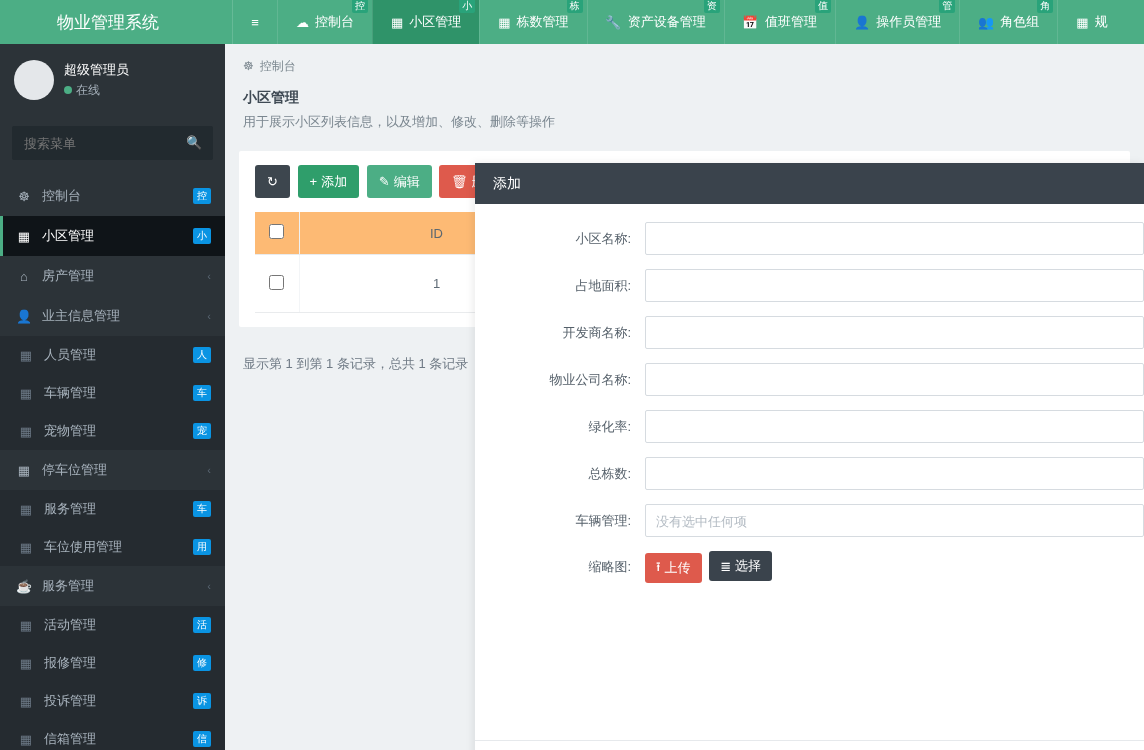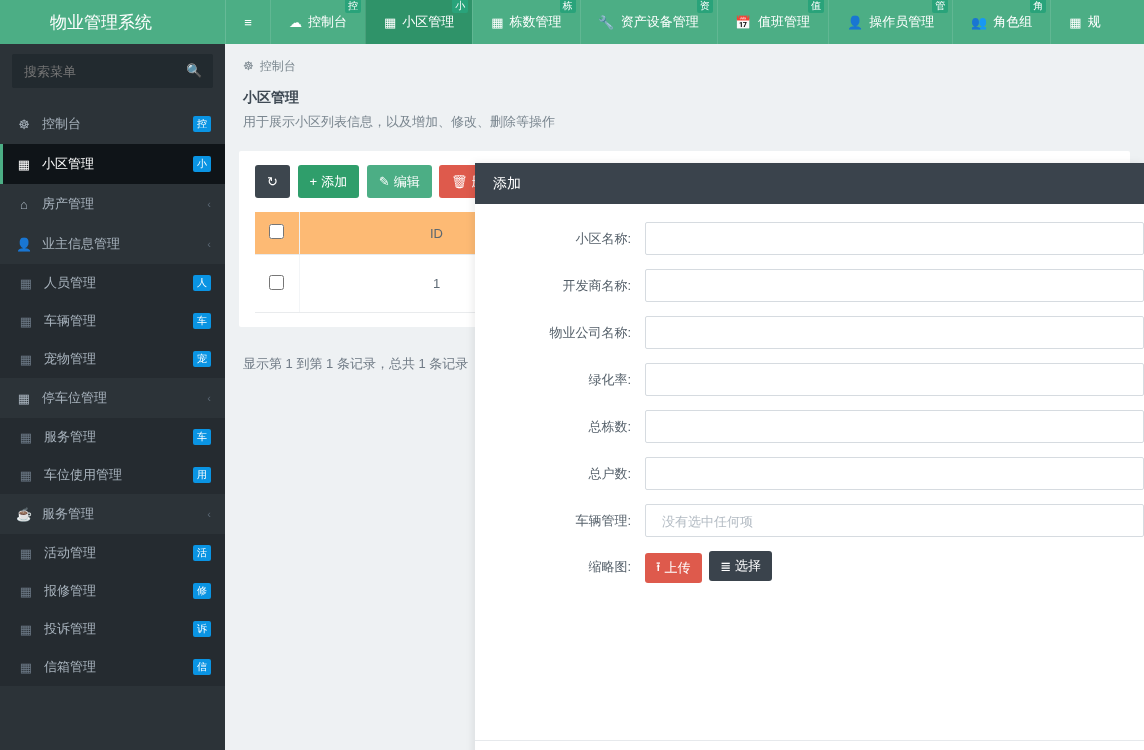--- a/index.html
+++ b/index.html
@@ -1,20 +1,20 @@
 <!DOCTYPE html>
 <html><head>
 <meta charset="utf-8">
 <style>
 * { margin: 0; padding: 0; box-sizing: border-box; }
 body { font-family: "Microsoft YaHei", Arial, sans-serif; font-size: 13px; background: #f4f4f4; overflow: hidden; width: 1144px; height: 750px; position: relative; }
 
 
 .top-nav { height: 44px; background: #4cae85; display: flex; align-items: center; color: #fff; }
-.brand { width: 225px; padding-left: 50px; font-size: 17px; font-weight: 400; }
+.brand { width: 225px; padding-left: 50px; font-size: 17px; font-weight: 400; margin-left: 7px; }
 .nav-toggle { width: 45px; height: 44px; display: flex; align-items: center; justify-content: center; cursor: pointer; border-left: 1px solid rgba(255,255,255,0.15); }
 .nav-tabs { display: flex; height: 44px; flex: 1; overflow: hidden; }
 .nav-tab { position: relative; padding: 0 18px; height: 44px; display: flex; align-items: center; cursor: pointer; font-size: 13px; white-space: nowrap; border-left: 1px solid rgba(255,255,255,0.12); }
 .nav-tab.active { background: #2f9369; }
 .nav-tab .tab-icon { margin-right: 6px; }
 .nav-tab .tag { position: absolute; top: -1px; right: 4px; background: #29a37a; font-size: 10px; padding: 0 3px; border-radius: 0 0 2px 2px; }
 .nav-tab.active .tag { background: #29a37a; }
 
 
 .sidebar { position: absolute; top: 44px; left: 0; width: 225px; bottom: 0; background: #2c3338; color: #a6b1bb; overflow-y: auto; }
@@ -60,21 +60,21 @@
 .pager-text { padding: 14px 18px; color: #6f7a85; font-size: 13px; }
 
 
 .modal { position: absolute; top: 163px; left: 475px; right: 0; background: #fff; box-shadow: -2px 0 8px rgba(0,0,0,0.08); display: flex; flex-direction: column; height: calc(100% - 163px + 44px); }
 .modal-header { height: 41px; background: #3a434c; color: #fff; display: flex; align-items: center; padding: 0 18px; font-size: 14px; }
 .modal-body { flex: 1; overflow-y: auto; padding: 18px 0 10px; }
 .form-row { display: flex; align-items: center; margin-bottom: 14px; }
 .form-label { width: 170px; text-align: right; padding-right: 14px; color: #55606a; font-size: 13px; }
 .form-ctrl { flex: 1; padding-right: 0; }
 .form-ctrl input[type=text] { width: 100%; height: 33px; border: 1px solid #d6dbe0; padding: 0 10px; font-size: 13px; color: #4b5560; outline: none; border-radius: 2px; }
-.form-ctrl .placeholder { color: #b3bbc3; line-height: 33px; height: 33px; border: 1px solid #d6dbe0; padding: 0 16px; border-radius: 2px; }
+.form-ctrl .placeholder { color: #b3bbc3; line-height: 33px; height: 33px; border: 1px solid #d6dbe0; padding: 0 10px; border-radius: 2px; }
 .btn-sm { height: 30px; padding: 0 11px; font-size: 13px; }
 .btn-darkgrey { background: #3a434c; }
 .modal-footer { height: 54px; border-top: 1px solid #e6e9ec; display: flex; align-items: center; padding-left: 170px; gap: 6px; }
 
 
 .glyph { font-family: Arial, sans-serif; }
 </style>
 </head>
 <body>
 
@@ -120,20 +120,27 @@
         <span class="tag">角</span>
       </div>
       <div class="nav-tab">
         <span class="tab-icon glyph">▦</span>
         <span>规</span>
       </div>
     </div>
 </div>
 
 <div class="sidebar">
+  <div class="user-block">
+    <div class="avatar"></div>
+    <div class="user-info">
+      <div class="name">超级管理员</div>
+      <div class="status"><span class="status-dot"></span><span>在线</span></div>
+    </div>
+  </div>
   <div class="search-box">
     <input type="text" placeholder="搜索菜单" style="">
     <span class="search-icon glyph">🔍</span>
   </div>
   <div id="sidebarMenu">
       <div class="menu-item">
         <span class="mi-icon glyph">☸</span>
         <span class="mi-label">控制台</span>
         <span class="mi-badge" style="background:#0a94e3">控</span>
       </div>
@@ -257,37 +264,37 @@
 </div>
 
 <div class="modal">
   <div class="modal-header">添加</div>
   <div class="modal-body">
     <div class="form-row">
         <div class="form-label">小区名称:</div>
         <div class="form-ctrl"><input type="text" style=""></div>
       </div>
     <div class="form-row">
+        <div class="form-label">占地面积:</div>
+        <div class="form-ctrl"><input type="text" style=""></div>
+      </div>
+    <div class="form-row">
         <div class="form-label">开发商名称:</div>
         <div class="form-ctrl"><input type="text" style=""></div>
       </div>
     <div class="form-row">
         <div class="form-label">物业公司名称:</div>
         <div class="form-ctrl"><input type="text" style=""></div>
       </div>
     <div class="form-row">
         <div class="form-label">绿化率:</div>
         <div class="form-ctrl"><input type="text" style=""></div>
       </div>
     <div class="form-row">
         <div class="form-label">总栋数:</div>
-        <div class="form-ctrl"><input type="text" style=""></div>
-      </div>
-    <div class="form-row">
-        <div class="form-label">总户数:</div>
         <div class="form-ctrl"><input type="text" style=""></div>
       </div>
     <div class="form-row">
         <div class="form-label">车辆管理:</div>
         <div class="form-ctrl">
           <div class="placeholder">没有选中任何项</div>
         </div>
       </div>
     <div class="form-row">
         <div class="form-label">缩略图:</div>

